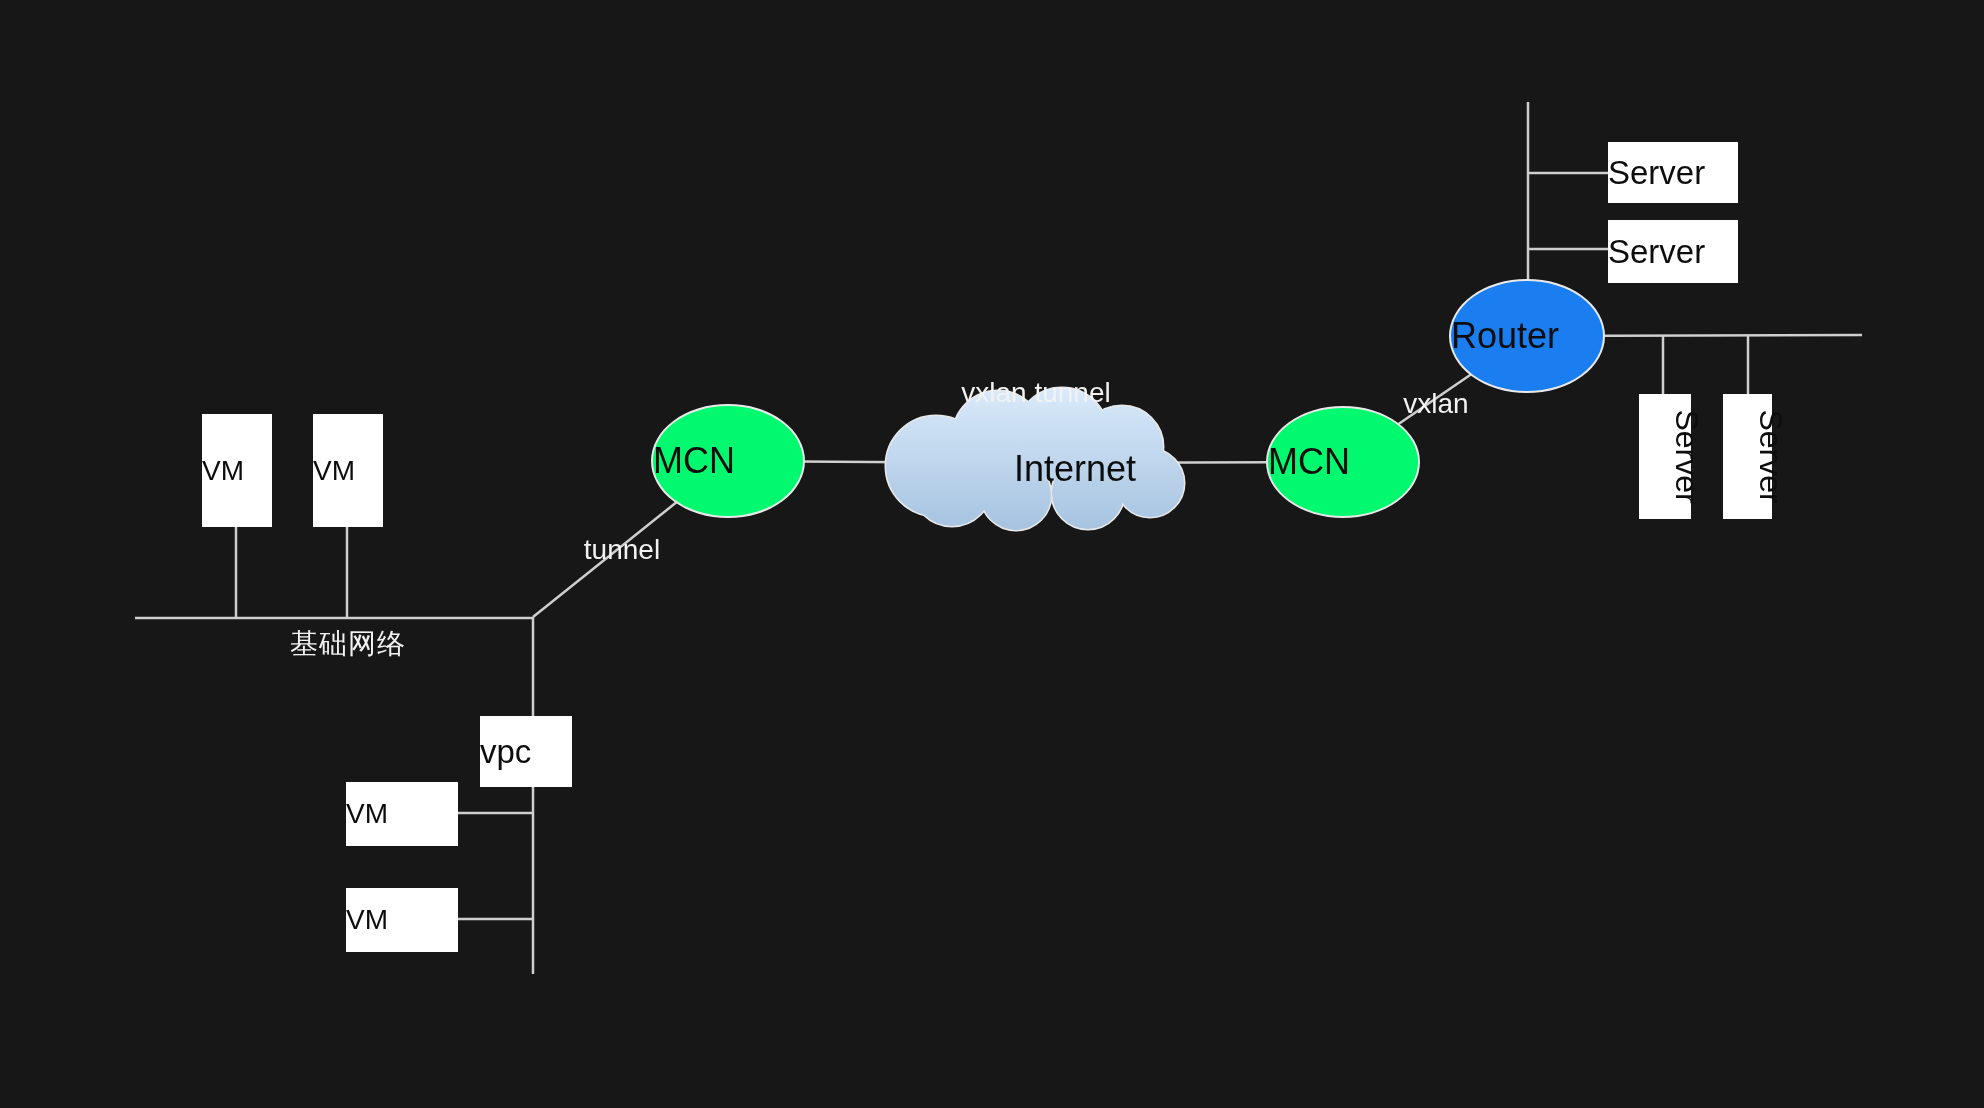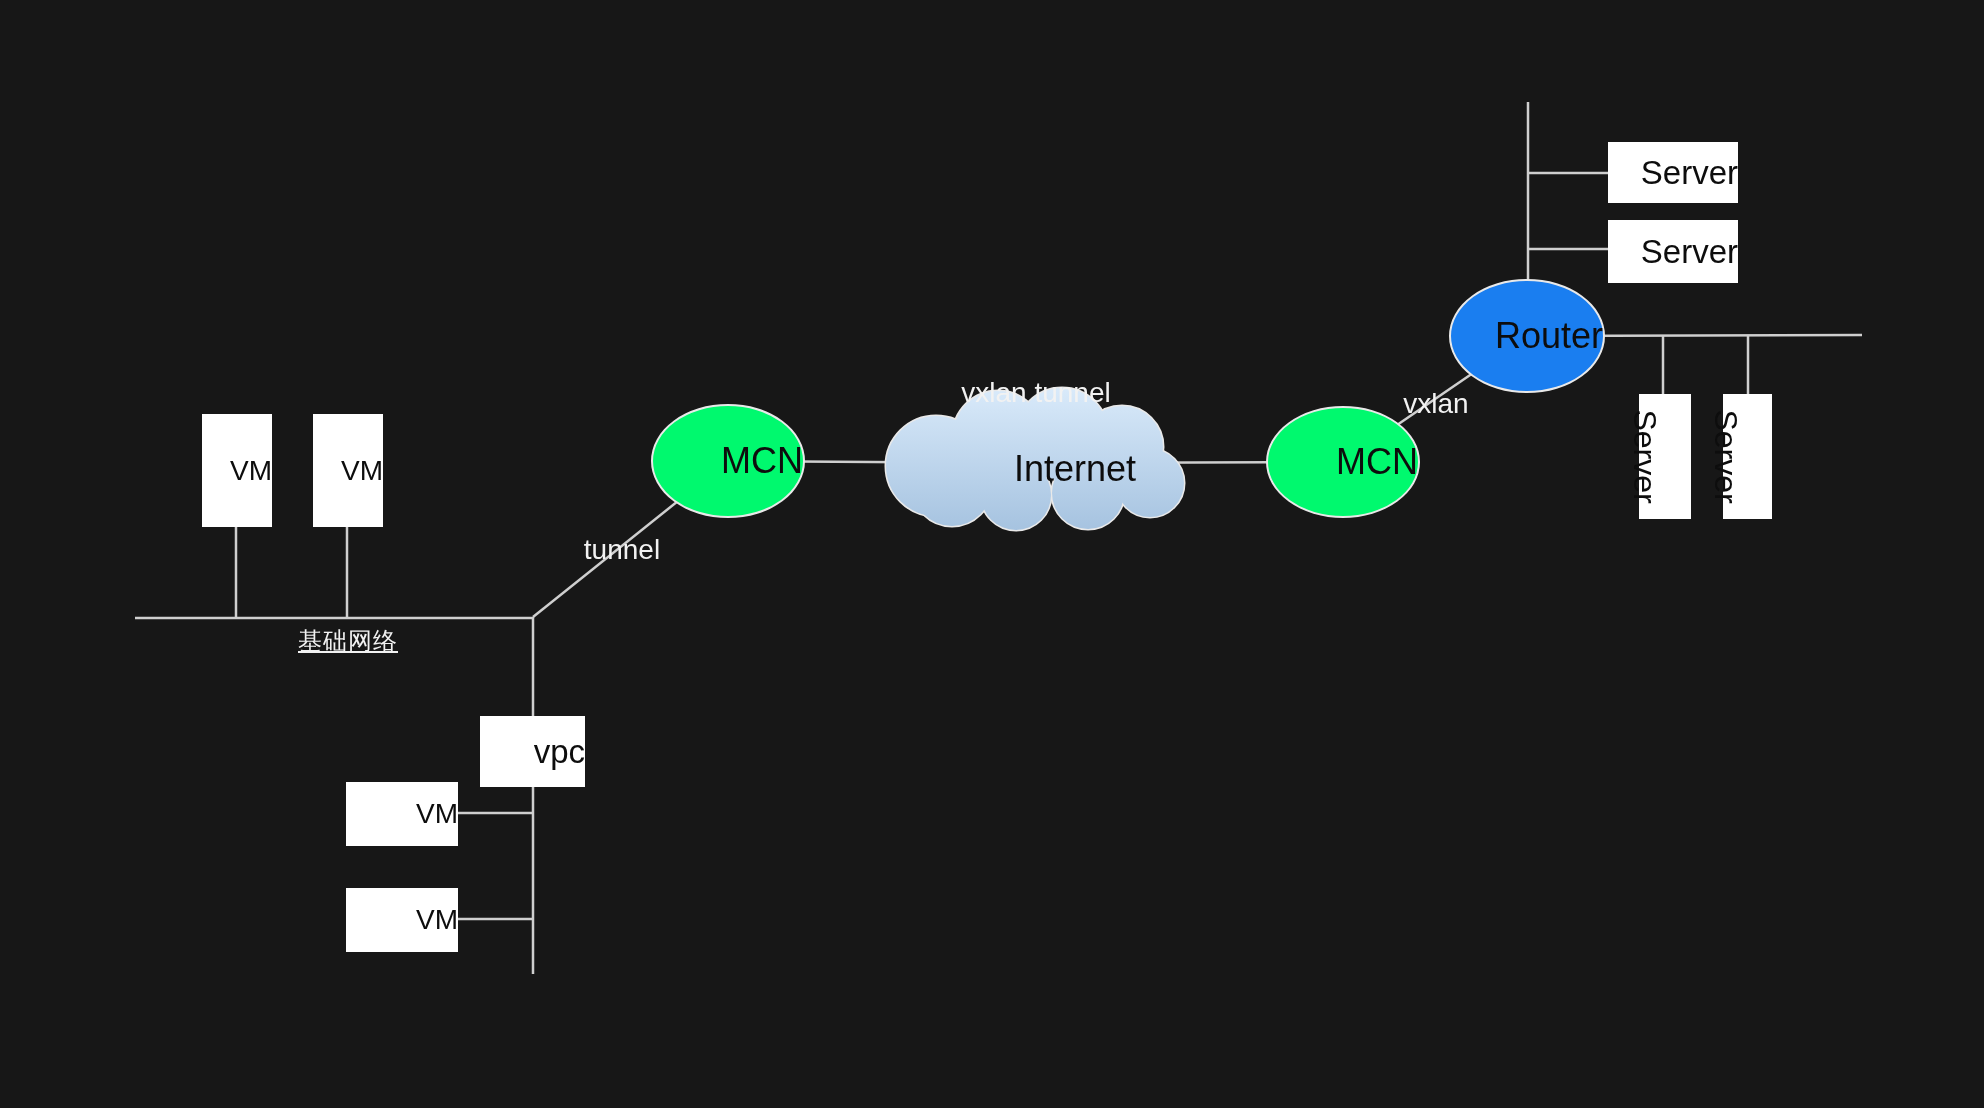--- a/index.html
+++ b/index.html
@@ -10,35 +10,35 @@
   * { box-sizing:border-box; margin:0; padding:0; }
   body { background:var(--background); font-family:"Liberation Sans", sans-serif; }
   .canvas { position:relative; width:1984px; height:1108px; background:var(--background); overflow:hidden; }
   .canvas > svg { position:absolute; left:0; top:0; }
   svg line { stroke:var(--line); stroke-width:2.5; }
   .cloud-outline circle { fill:url(#cloudGrad); stroke:var(--stroke_light); stroke-width:3; }
   .cloud-fill circle { fill:url(#cloudGrad); }
   .stop-top { stop-color:var(--cloud_top); }
   .stop-bottom { stop-color:var(--cloud_bottom); }
 
-  .node { position:absolute; display:flex; align-items:center; justify-content:flex-end;
+  .node { position:absolute; display:flex; align-items:center; justify-content:flex-start;
           color:var(--text_dark); }
   .ellipse { border-radius:50%; border:2.5px solid var(--stroke_light); font-size:36px; }
   .ellipse.blue { background:var(--node_blue); }
   .ellipse.green { background:var(--node_green); }
   .box { background:var(--box_white); }
   .box.vm { font-size:28px; }
   .box.vpc { font-size:33px; }
   .box.server { font-size:33px; }
   .box.server-rot { font-size:32px; }
   .box.server-rot span { transform:rotate(90deg); white-space:nowrap; }
 
   .edge-label { position:absolute; width:200px; text-align:center; color:var(--text_light);
                 font-size:28px; }
-  .edge-label.cn { font-size:24px; letter-spacing:1px;text-decoration:underline; }
+  .edge-label.cn { font-size:28px; letter-spacing:1px; }
   .internet-label { position:absolute; width:200px; text-align:right;
                     color:var(--text_dark); font-size:36px; }
 </style>
 </head>
 <body>
 
 <div class="canvas">
 
   <svg width="1984" height="1108" viewBox="0 0 1984 1108">
     <defs>
@@ -93,21 +93,21 @@
   </svg>
 
   <div class="node box vm" style="left:202px; top:414px; width:70px; height:113px;">
     <span>VM</span>
   </div>
   <div class="node box vm" style="left:313px; top:414px; width:70px; height:113px;">
     <span>VM</span>
   </div>
 
 
-  <div class="node box vpc" style="left:480px; top:716px; width:105px; height:71px;">
+  <div class="node box vpc" style="left:480px; top:716px; width:92px; height:71px;">
     <span>vpc</span>
   </div>
   <div class="node box vm" style="left:346px; top:782px; width:112px; height:64px;">
     <span>VM</span>
   </div>
   <div class="node box vm" style="left:346px; top:888px; width:112px; height:64px;">
     <span>VM</span>
   </div>
 
   <div class="node ellipse green" style="left:651px; top:404px; width:154px; height:114px;">

